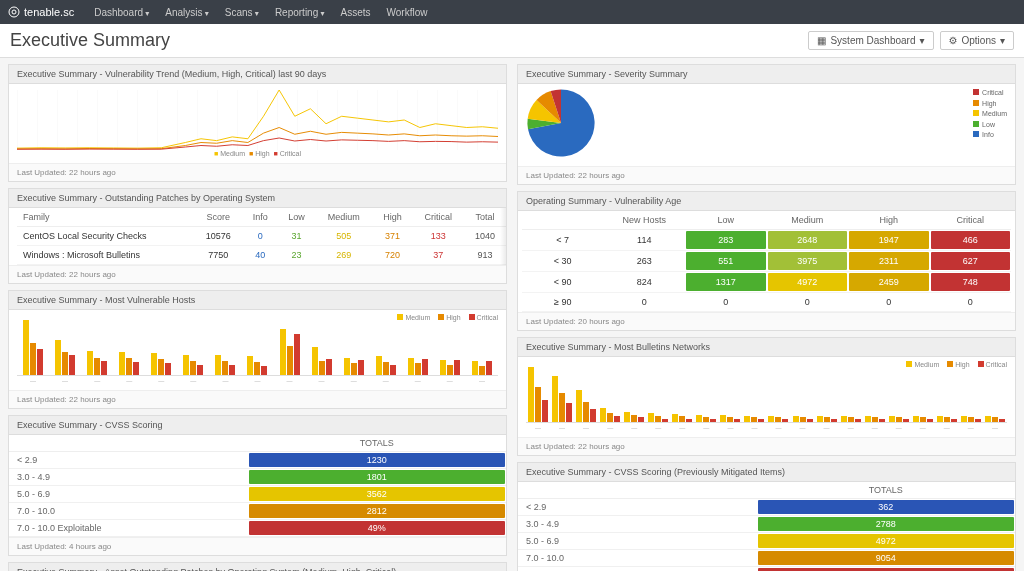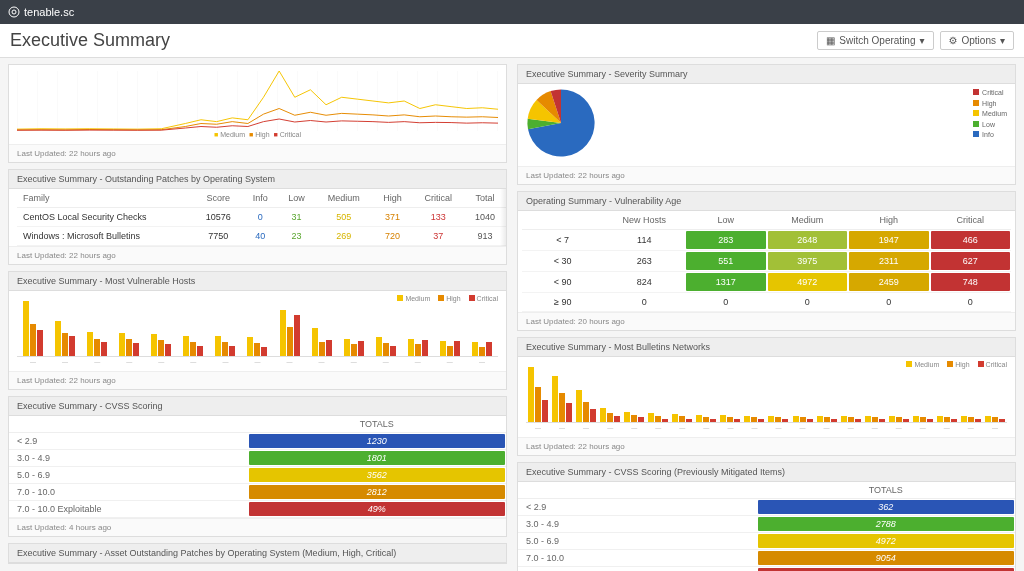--- a/index.html
+++ b/index.html
@@ -68,21 +68,21 @@
 .bar.o { background: #e68a00; }
 .bar.r { background: #d23b2f; }
 .bars-labels { display: flex; }
 .bars-labels span { flex: 1; text-align: center; font-size: 6px; color: #aaa; padding-top: 2px; overflow: hidden; }
 .bars-legend { position: absolute; top: 4px; right: 8px; font-size: 7px; color: #888; }
 .bars-legend i { display: inline-block; width: 6px; height: 6px; margin: 0 2px 0 6px; }
 
 
 .cvss-row { display: flex; align-items: stretch; border-bottom: 1px solid #f0f0f0; font-size: 9px; }
 .cvss-row .lbl { width: 48%; text-align: left; padding: 3px 8px; color: #666; }
-.cvss-row .val { width: 52%; padding: 1px; font-style: italic; }
+.cvss-row .val { width: 52%; padding: 1px; }
 .cvss-row .bar-full { color: #fff; text-align: center; padding: 2px 0; border-radius: 1px; }
 .cvss-head { display: flex; font-size: 9px; color: #666; border-bottom: 1px solid #eee; }
 .cvss-head .lbl { width: 48%; }
 .cvss-head .val { width: 52%; text-align: center; padding: 3px 0; }
 .bf-blue { background: #2a55b5; }
 .bf-green { background: #4caf2f; }
 .bf-yellow { background: #e5c500; }
 .bf-orange { background: #d68a00; }
 .bf-red { background: #c23333; }
 
@@ -92,43 +92,45 @@
 <body>
 
 <div class="navbar">
   <div class="brand">
     <svg viewBox="0 0 24 24">
         <circle cx="12" cy="12" r="10" fill="none" stroke="#fff" stroke-width="2"></circle>
         <circle cx="12" cy="12" r="4" fill="none" stroke="#fff" stroke-width="2"></circle>
       </svg>
     <span>tenable.sc</span>
   </div>
+  <div id="nav-items" style="display: inline;"><span class="nav-item">Dashboard</span><span class="nav-item">Analysis</span><span class="nav-item">Scans</span><span class="nav-item">Reporting</span><span class="nav-item no-caret">Assets</span><span class="nav-item no-caret">Workflow</span></div>
 </div>
 
 <div class="header">
   <h1>Executive Summary</h1>
   <div class="actions">
     <div class="btn">
       <span>▦</span>
-      <span>Switch Operating</span>
+      <span>System Dashboard</span>
       <span>▾</span>
     </div>
     <div class="btn">
       <span>⚙</span>
       <span>Options</span>
       <span>▾</span>
     </div>
   </div>
 </div>
 
 <div class="dashboard">
 
   <div class="col">
 
     <div class="panel">
+      <div class="panel-header">Executive Summary - Vulnerability Trend (Medium, High, Critical) last 90 days</div>
       <div class="panel-body">
         <div class="trend-chart">
           <svg id="trend-svg" preserveAspectRatio="none" viewBox="0 0 500 60">
               <polyline points="0,58.125 25,57.75 50,57.9375 75,57.75 100,57.9375 125,58.125 150,57.75 175,52.5 191.25,48.75 207.5,50.625 223.75,46.875 240,48.75 256.25,26.25 272.5,0 288.75,26.25 305,18.75 321.25,33.75 337.5,26.25 353.75,28.125 370,30 386.25,31.875 402.5,30 418.75,37.5 435,33.75 451.25,35.625 467.5,37.5 483.75,36.75 500,38.25" fill="none" stroke="#f5c400" stroke-width="1"></polyline>
               <polyline points="0,58.875 25,58.6875 50,58.875 75,58.5 100,58.6875 125,58.875 150,58.6875 175,55.5 191.25,52.5 207.5,53.25 223.75,50.625 240,52.5 256.25,43.125 272.5,37.5 288.75,44.25 305,41.25 321.25,44.25 337.5,42.375 353.75,43.125 370,43.875 386.25,45 402.5,43.875 418.75,45.75 435,45 451.25,45.75 467.5,46.125 483.75,45.75 500,46.5" fill="none" stroke="#e68a00" stroke-width="1"></polyline>
               <polyline points="0,59.25 25,59.175 50,59.25 75,59.1 100,59.175 125,59.25 150,59.175 175,57 191.25,55.5 207.5,56.25 223.75,54.75 240,55.5 256.25,50.625 272.5,48 288.75,51 305,49.5 321.25,51 337.5,49.875 353.75,50.25 370,50.625 386.25,51.375 402.5,50.625 418.75,51.75 435,51.375 451.25,51.5625 467.5,52.125 483.75,51.75 500,52.125" fill="none" stroke="#d23b2f" stroke-width="1"></polyline>
             </svg>
         </div>
         <div class="trend-legend">
           <span style="color:#f5c400">■</span> <span>Medium</span>

